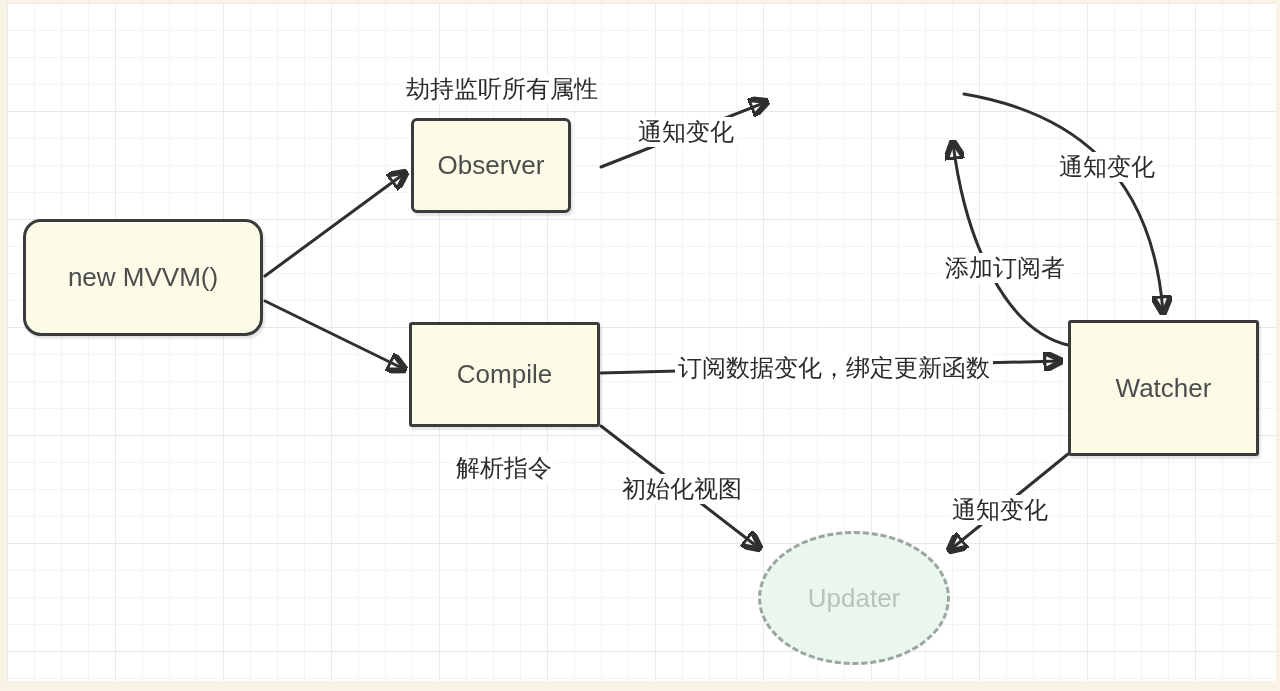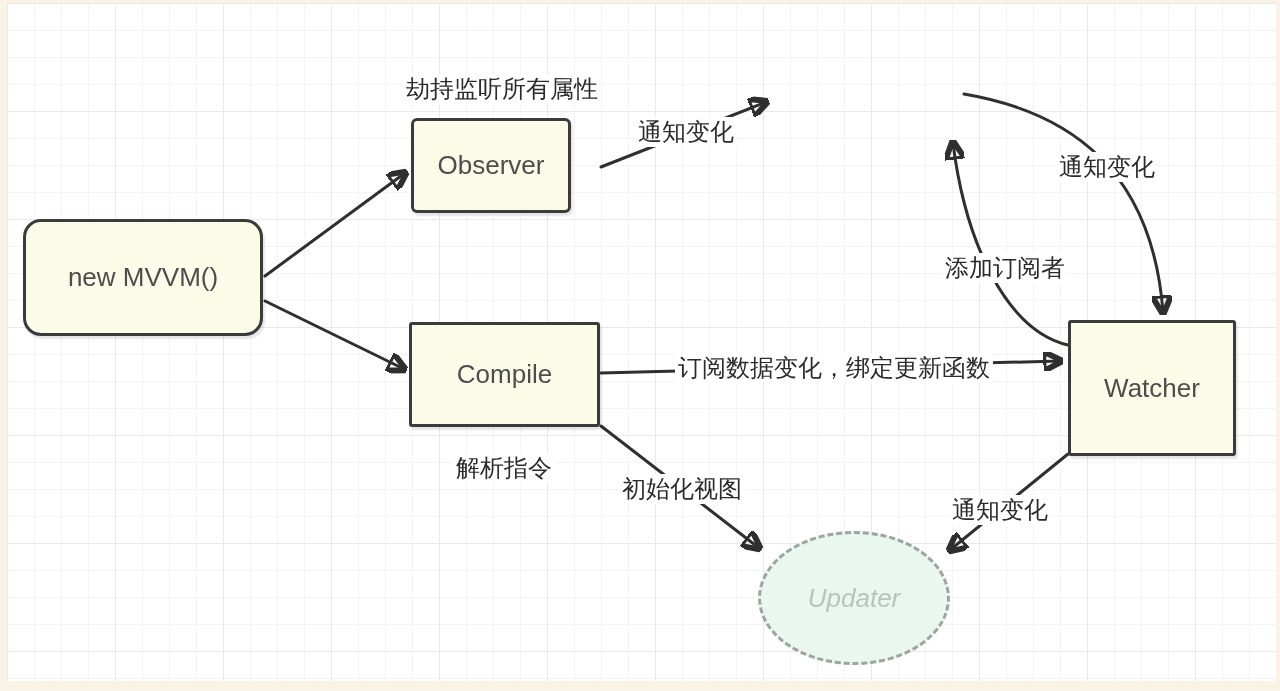--- a/index.html
+++ b/index.html
@@ -91,26 +91,26 @@
     </div>
 
     <div class="node rect" style="left:404px; top:115px; width:160px; height:95px; border-radius:6px;">
       <span>Observer</span>
     </div>
 
     <div class="node rect" style="left:402px; top:319px; width:191px; height:105px; border-radius:3px;">
       <span>Compile</span>
     </div>
 
-    <div class="node rect" style="left:1061px; top:317px; width:168px; height:136px; border-radius:3px;">
+    <div class="node rect" style="left:1061px; top:317px; width:191px; height:136px; border-radius:3px;">
       <span>Watcher</span>
     </div>
 
 
-    <div class="node ellipse" style="left:751px; top:528px; width:192px; height:134px;font-style:italic;">
+    <div class="node ellipse" style="left:751px; top:528px; width:192px; height:134px;">
       <span>Updater</span>
     </div>
 
     <div class="caption" style="left:396px; top:63px;margin-top:8px;">劫持监听所有属性</div>
     <div class="caption" style="left:446px; top:450px;">解析指令</div>
 
     <div class="edge-label" style="left:628px; top:114px;">通知变化</div>
     <div class="edge-label" style="left:1049px; top:149px;">通知变化</div>
     <div class="edge-label" style="left:935px; top:250px;">添加订阅者</div>
     <div class="edge-label" style="left:668px; top:350px;">订阅数据变化，绑定更新函数</div>

